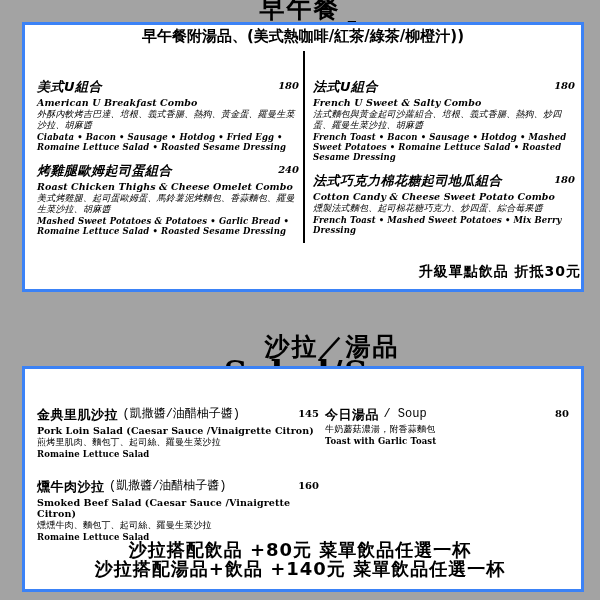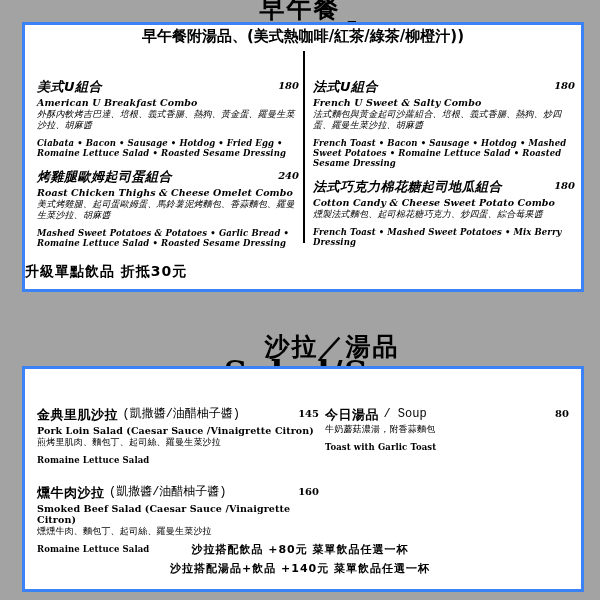--- a/index.html
+++ b/index.html
@@ -133,43 +133,43 @@
     font-size: 9px;
     line-height: 11px;
     letter-spacing: 0.2px;
   }
   .item .desc-en {
     font-family: "DejaVu Serif", serif;
     font-weight: bold;
     font-size: 8.5px;
     line-height: 10px;
     letter-spacing: 0.1px;
-    margin-top: 7px;
+    margin-top: 1px;
   }
 
   .footnote {
     position: absolute;
     left: 0; right: 0;
-    text-align: left;
+    text-align: right;
     font-family: "DejaVu Sans", sans-serif;
     font-weight: bold;
     font-size: 14px;
     letter-spacing: 1px;
   }
   .foot-brunch { bottom: 8px; }
 
   .outside-notes {
     position: absolute;
     left: 0; width: 600px;
     text-align: center;
   }
   .outside-notes div {
     font-family: "DejaVu Sans", sans-serif;
     font-weight: bold;
-    font-size: 11px;
+    font-size: 18px;
     line-height: 19px;
     letter-spacing: 1px;
   }
 
   .salad-col { position: absolute; top: 36px; left: 12px; width: 282px; }
   .salad-col-right { position: absolute; top: 36px; left: 300px; width: 244px; }
 </style>
 </head>
 <body>
 

